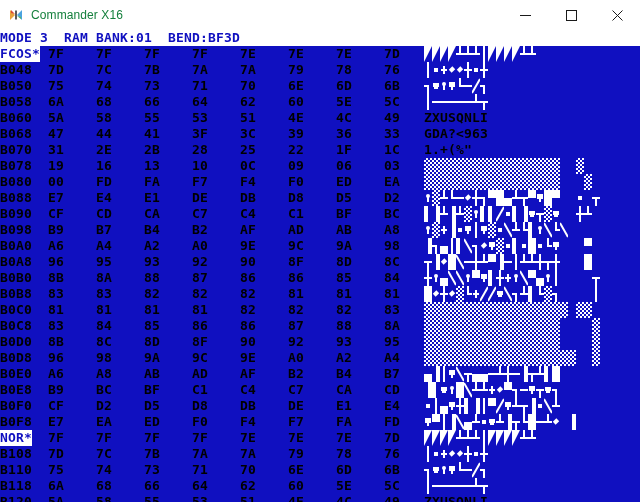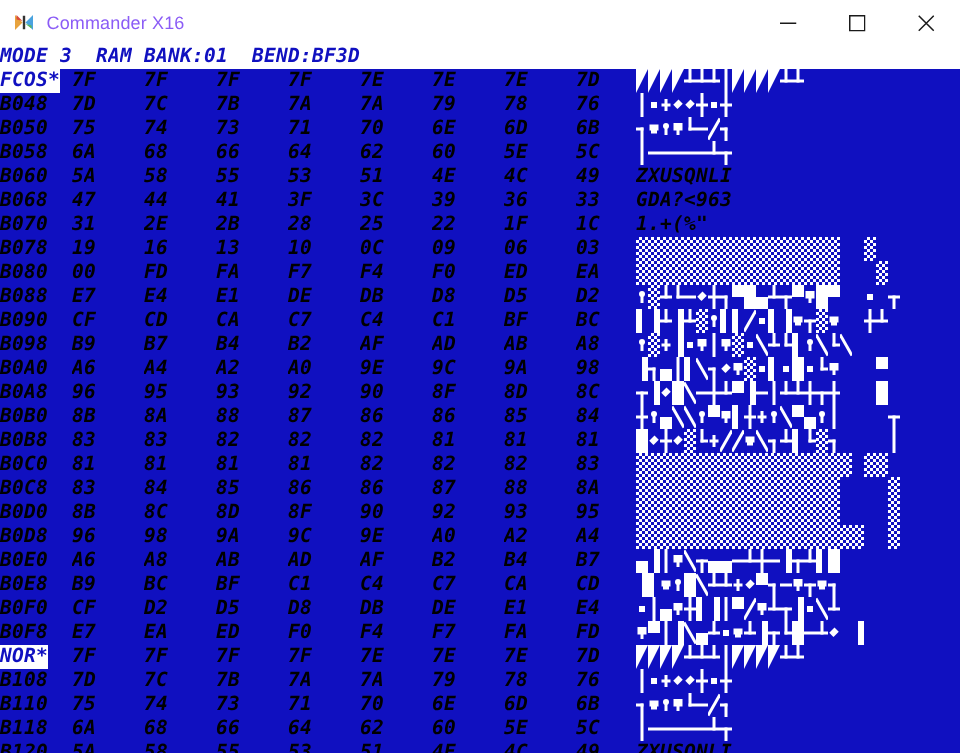--- a/index.html
+++ b/index.html
@@ -35,21 +35,21 @@
   #app-icon {
     width: 16px;
     height: 16px;
     margin-left: 8px;
     margin-right: 7px;
     position: relative;
     flex: 0 0 auto;
   }
   #title-text {
     font-size: 12px;
-    color: #8b5cf6;
+    color: #15803d;
     font-family: "Liberation Sans", sans-serif;
     letter-spacing: 0.1px;
     white-space: nowrap;
   }
   #window-buttons {
     margin-left: auto;
     display: flex;
     height: 30px;
   }
   .winbtn {
@@ -64,21 +64,20 @@
   }
   .winbtn svg { display: block; }
 
   
   #screen {
     flex: 1 1 auto;
     background: #1010c0;
     position: relative;
     overflow: hidden;
     font-family: "DejaVu Sans Mono", monospace;
-    font-style: italic;
   }
   #screen-grid {
     position: absolute;
     left: 0;
     top: 0;
     width: 640px;
   }
   .rowwrap { height: 16px; display: block; }
 
   .cell {

